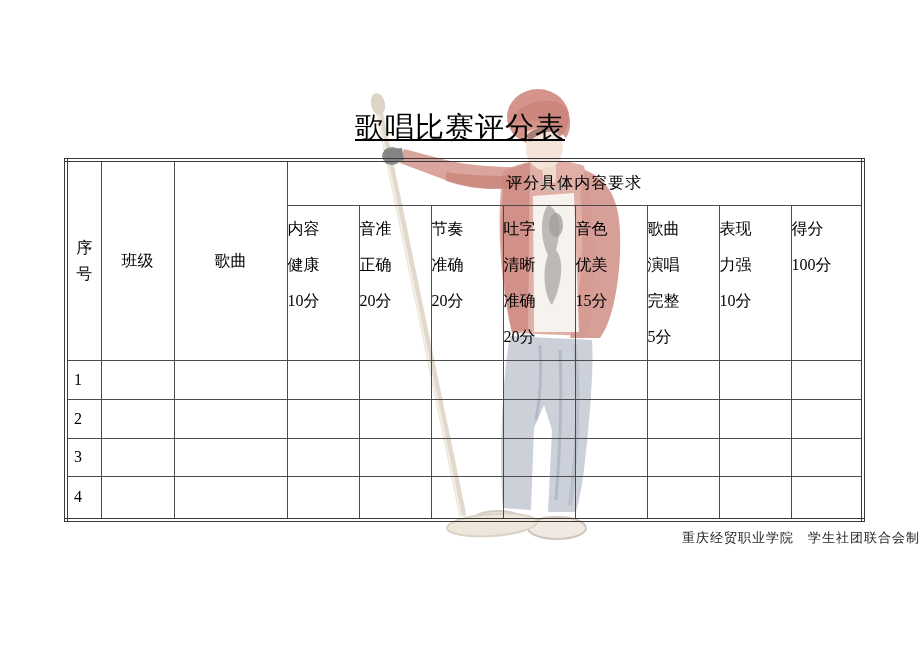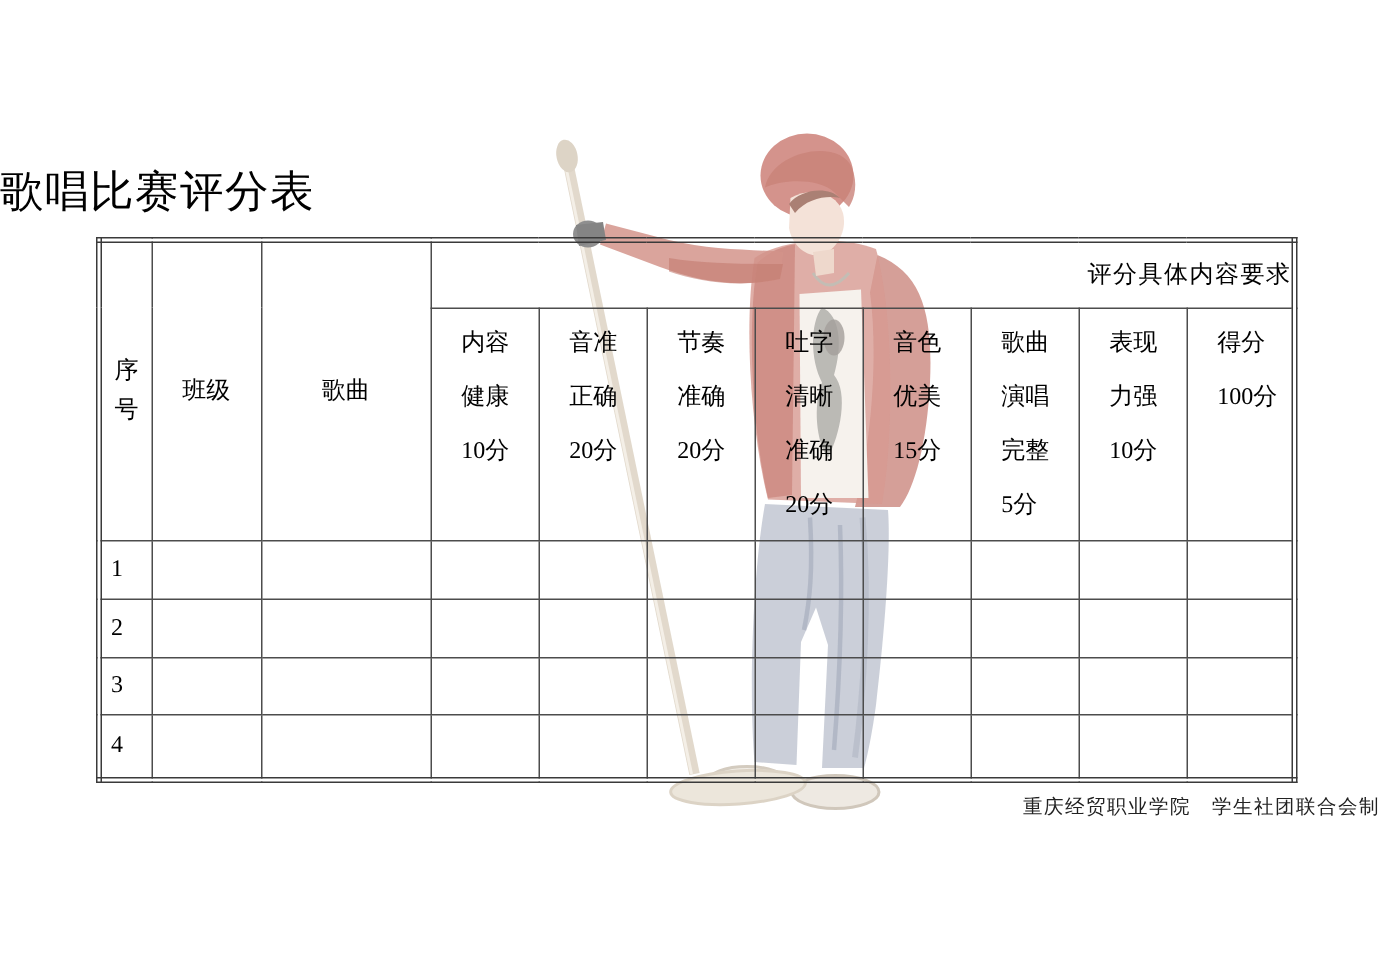--- a/index.html
+++ b/index.html
@@ -20,25 +20,26 @@
     width: 920px; height: 651px;
     z-index: 0;
     pointer-events: none;
   }
   
   .doc-title {
     position: absolute;
     top: 108px;
     left: 0;
     width: 100%;
-    text-align: left;
+    text-align: center;
     font-size: 29px;
     font-weight: 400;
     letter-spacing: 1px;
     z-index: 2;
+    text-decoration: underline;
   }
   
   table.score-table {
     position: absolute;
     left: 64px;
     top: 158px;
     width: 797px;
     z-index: 1;
     border-collapse: collapse;
     table-layout: fixed;
@@ -51,28 +52,28 @@
     overflow: hidden;
   }
   table.score-table { border: 4px double #3a3a3a; }
   td.corner-cell {
     text-align: center;
     vertical-align: middle;
     line-height: 26px;
     white-space: pre-line;
   }
   td.group-cell {
-    text-align: right;
+    text-align: center;
     vertical-align: middle;
     letter-spacing: 1px;
   }
   td.criterion-cell {
     vertical-align: top;
     text-align: left;
-    padding: 5px 2px 0 20px;
+    padding: 5px 2px 0 0;
     line-height: 36px;
     white-space: pre-line;
   }
   td.rownum-cell {
     text-align: left;
     vertical-align: middle;
     padding-left: 6px;
   }
   tr.hrow1 { height: 45px; }
   tr.hrow2 { height: 155px; }

